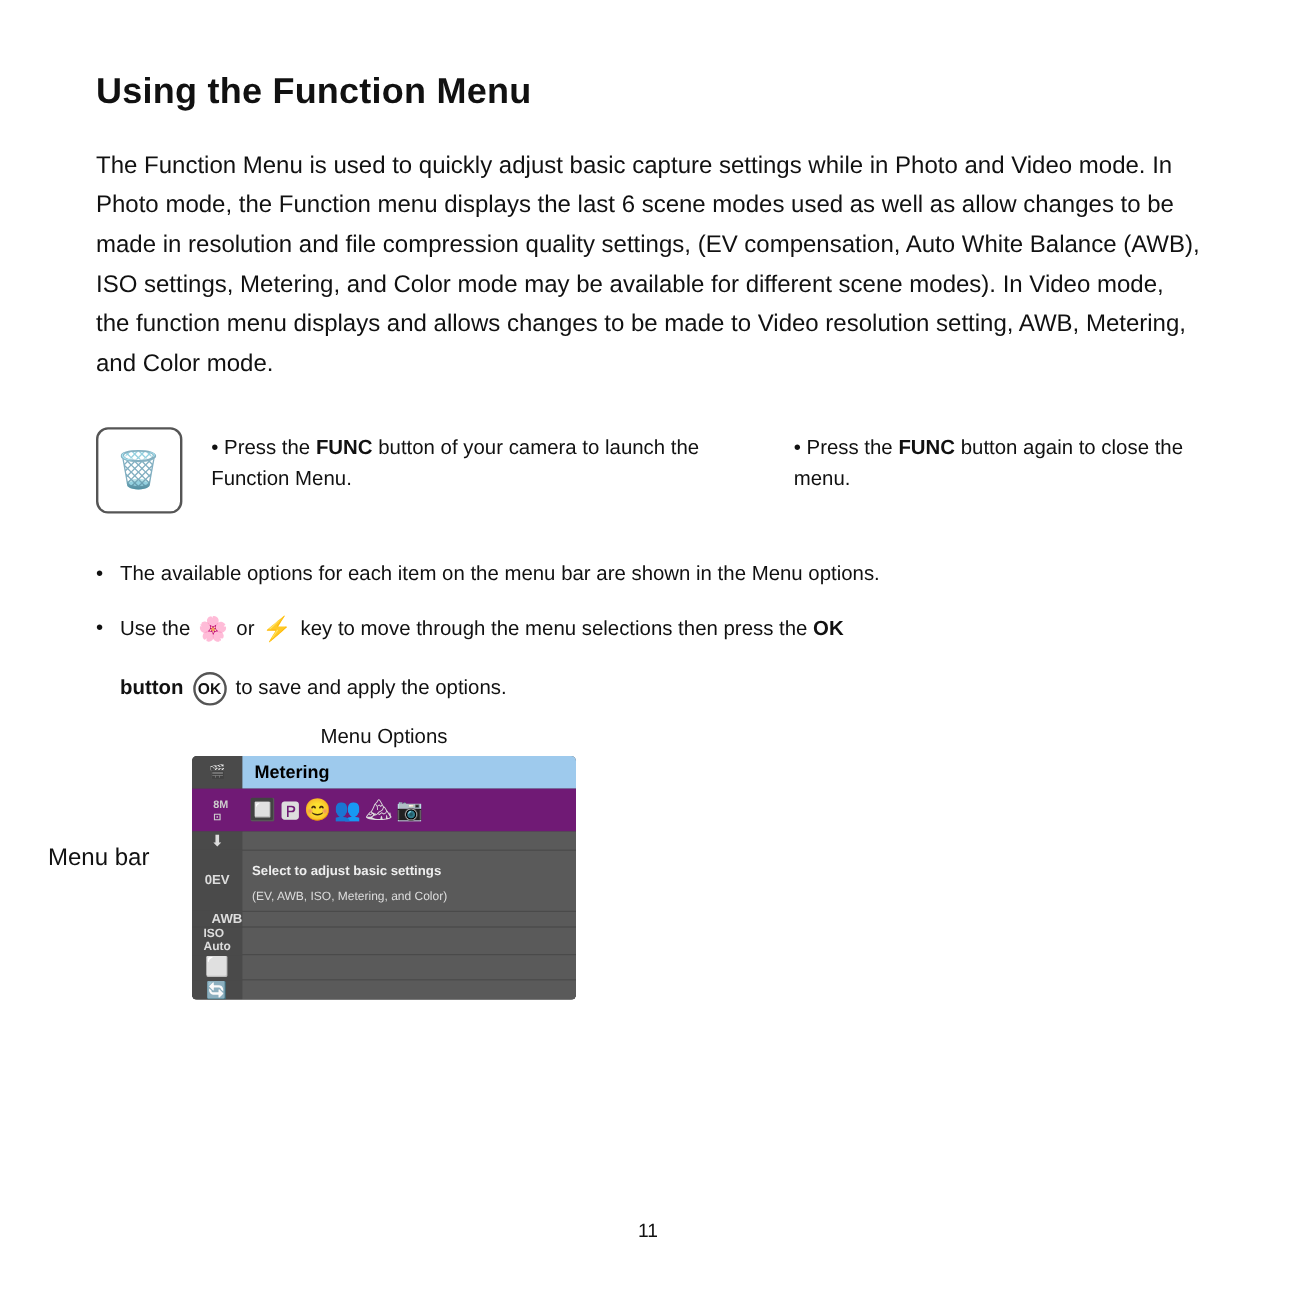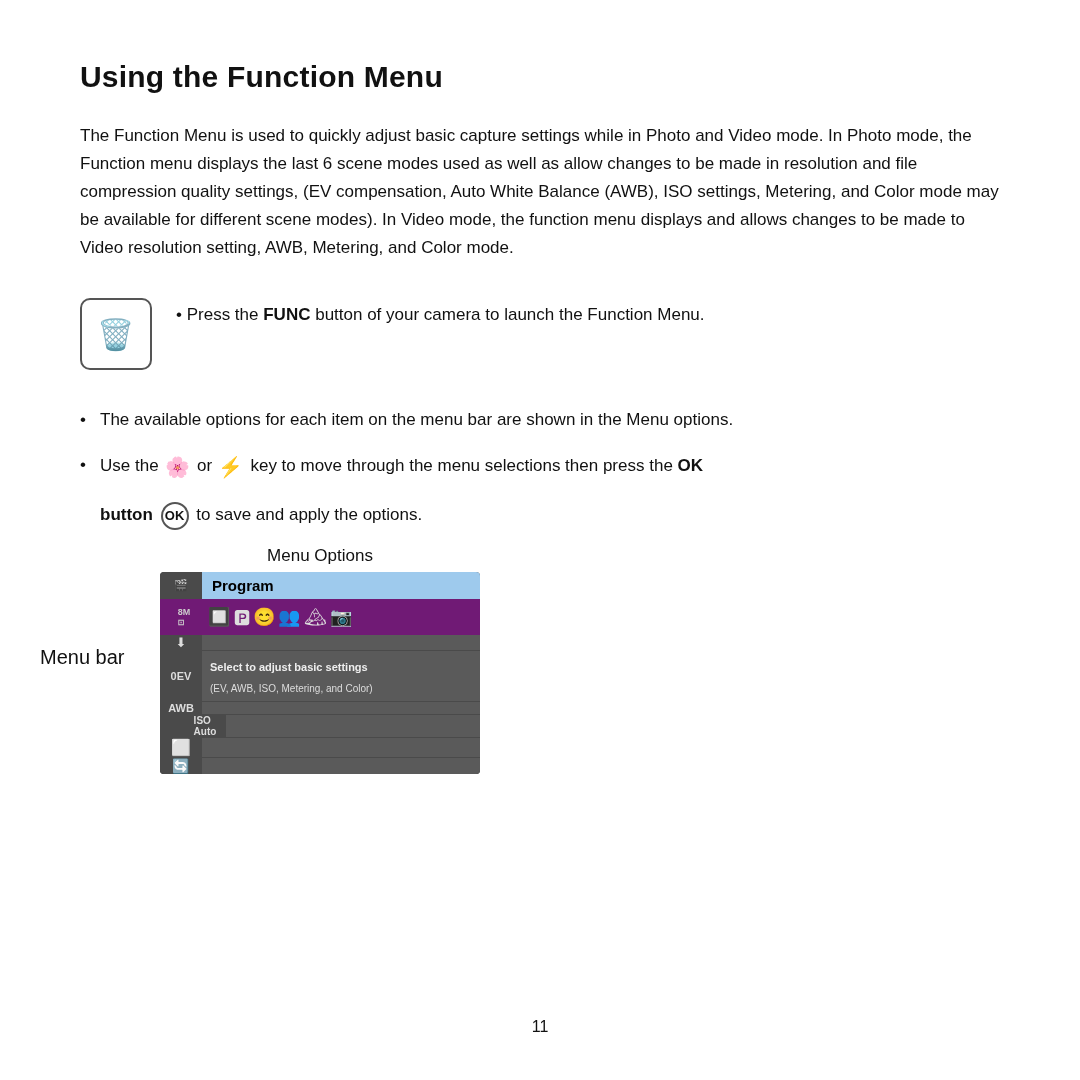--- a/index.html
+++ b/index.html
@@ -22,21 +22,21 @@
     }
 
     h1 {
       font-size: 30px;
       font-weight: 900;
       margin-bottom: 28px;
       letter-spacing: 0.2px;
     }
 
     .intro-text {
-      font-size: 17px;
+      font-size: 20px;
       line-height: 1.65;
       margin-bottom: 36px;
     }
 
     .func-icon-row {
       display: flex;
       align-items: flex-start;
       gap: 24px;
       margin-bottom: 36px;
     }
@@ -180,20 +180,23 @@
   <p class="intro-text">The Function Menu is used to quickly adjust basic capture settings while in Photo and Video mode. In Photo mode, the Function menu displays the last 6 scene modes used as well as allow changes to be made in resolution and file compression quality settings, (EV compensation, Auto White Balance (AWB), ISO settings, Metering, and Color mode may be available for different scene modes). In Video mode, the function menu displays and allows changes to be made to Video resolution setting, AWB, Metering, and Color mode.</p>
 
   <div class="func-icon-row">
     <div class="func-icon">
       🗑️
     </div>
     <ul class="func-bullets">
       <li>
         Press the <strong>FUNC</strong> button of your camera to launch the Function Menu.
       </li>
+      <li>
+        Press the <strong>FUNC</strong> button again to close the menu.
+      </li>
     </ul>
   </div>
 
   <div class="bullet-section">
     <div class="bullet-item">
       <span>The available options for each item on the menu bar are shown in the Menu options.</span>
     </div>
     <div class="bullet-item">
       Use the <span class="inline-icon macro-icon">🌸</span>
       <span> or </span>
@@ -210,21 +213,21 @@
 
   <div class="menu-diagram-area">
     <div class="menu-options-container">
       <div class="menu-options-title">Menu Options</div>
       <div class="menu-box">
 
         <div style="display:flex;">
           <div style="width:42px; background:#4a4a4a; display:flex; align-items:center; justify-content:center; padding:5px 0;">
             <span style="color:#ddd; font-size:11px;">🎬</span>
           </div>
-          <div class="menu-top-row" style="flex:1;">Program</div>
+          <div class="menu-top-row" style="flex:1;">Metering</div>
         </div>
 
         <div style="display:flex; align-items:center; background:#701a75; padding:4px 6px; gap:2px;">
           <div style="width:36px; height:28px; display:flex; align-items:center; justify-content:center;">
             <span style="color:#ccc; font-size:9px; font-weight:bold;">8M<br><span style="font-size:8px;">⊡</span></span>
           </div>
           <div style="display:flex; gap:3px; align-items:center; padding-left:4px;">
             <span style="color:#ddd; font-size:18px;">🔲</span>
             <span style="color:#ddd; font-size:18px;">🅿</span>
             <span style="color:#ddd; font-size:18px;">😊</span>
@@ -245,27 +248,27 @@
           <div style="width:42px; background:#4a4a4a; display:flex; align-items:center; justify-content:center;">
             <span style="color:#ddd; font-size:11px; font-weight:bold;text-align:center;">0EV</span>
           </div>
           <div style="flex:1; background:#5a5a5a; padding:4px 8px;">
             <span style="color:#eee; font-size:11px; font-weight:bold;">Select to adjust basic settings</span><br>
             <span style="color:#ddd; font-size:10px;">(EV, AWB, ISO, Metering, and Color)</span>
           </div>
         </div>
 
         <div style="display:flex; background:#4a4a4a; margin-top:1px;">
-          <div style="width:42px; background:#4a4a4a; display:flex; align-items:center; justify-content:center;">
+          <div style="width:42px; background:#4a4a4a; display:flex; align-items:center; justify-content:flex-end;">
             <span style="color:#ddd; font-size:11px; font-weight:bold;">AWB</span>
           </div>
           <div style="flex:1; background:#5a5a5a;"></div>
         </div>
 
-        <div style="display:flex; background:#4a4a4a; margin-top:1px;margin-left:24px;">
+        <div style="display:flex; background:#4a4a4a; margin-top:1px;">
           <div style="width:42px; background:#4a4a4a; display:flex; align-items:center; justify-content:center; flex-direction:column;">
             <span style="color:#ddd; font-size:10px; font-weight:bold; line-height:1.1;">ISO<br>Auto</span>
           </div>
           <div style="flex:1; background:#5a5a5a;"></div>
         </div>
 
         <div style="display:flex; background:#4a4a4a; margin-top:1px;">
           <div style="width:42px; background:#4a4a4a; display:flex; align-items:center; justify-content:center;">
             <span style="color:#ddd; font-size:16px;">⬜</span>
           </div>

